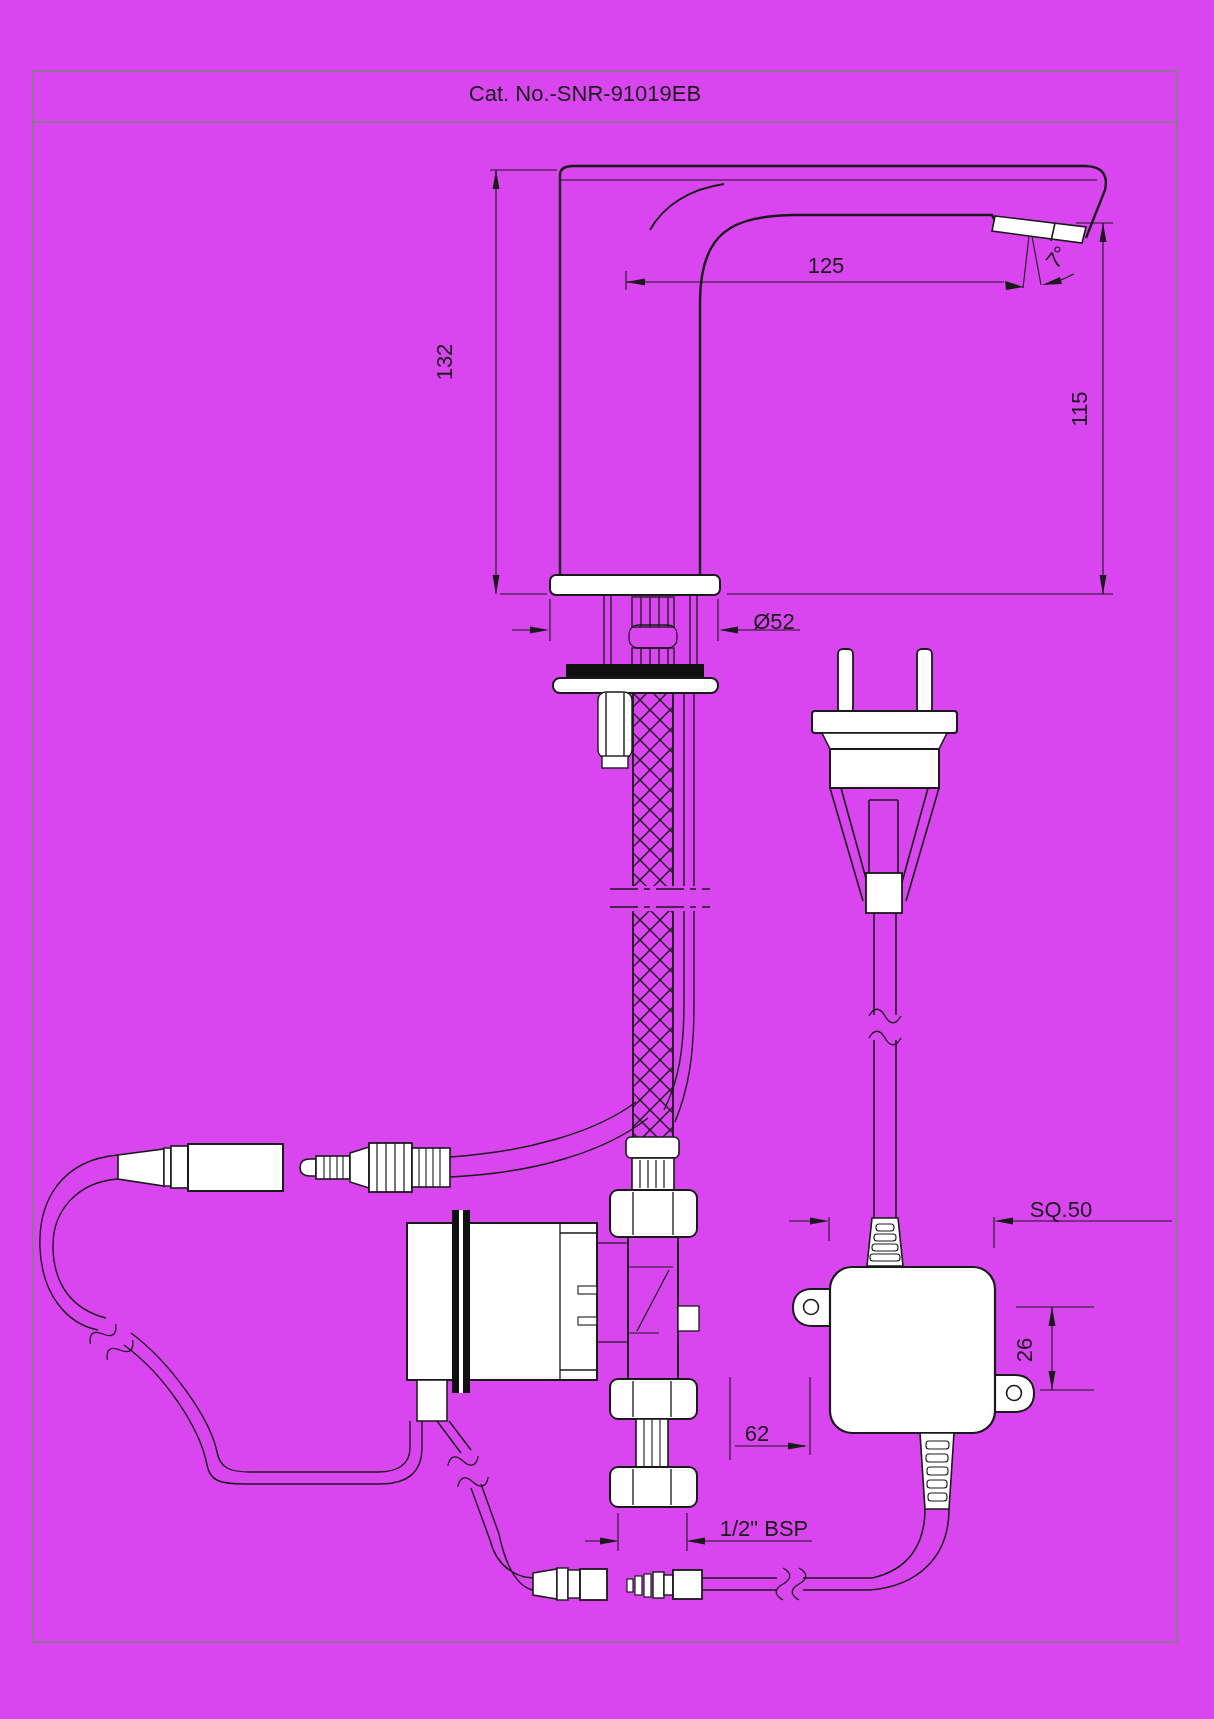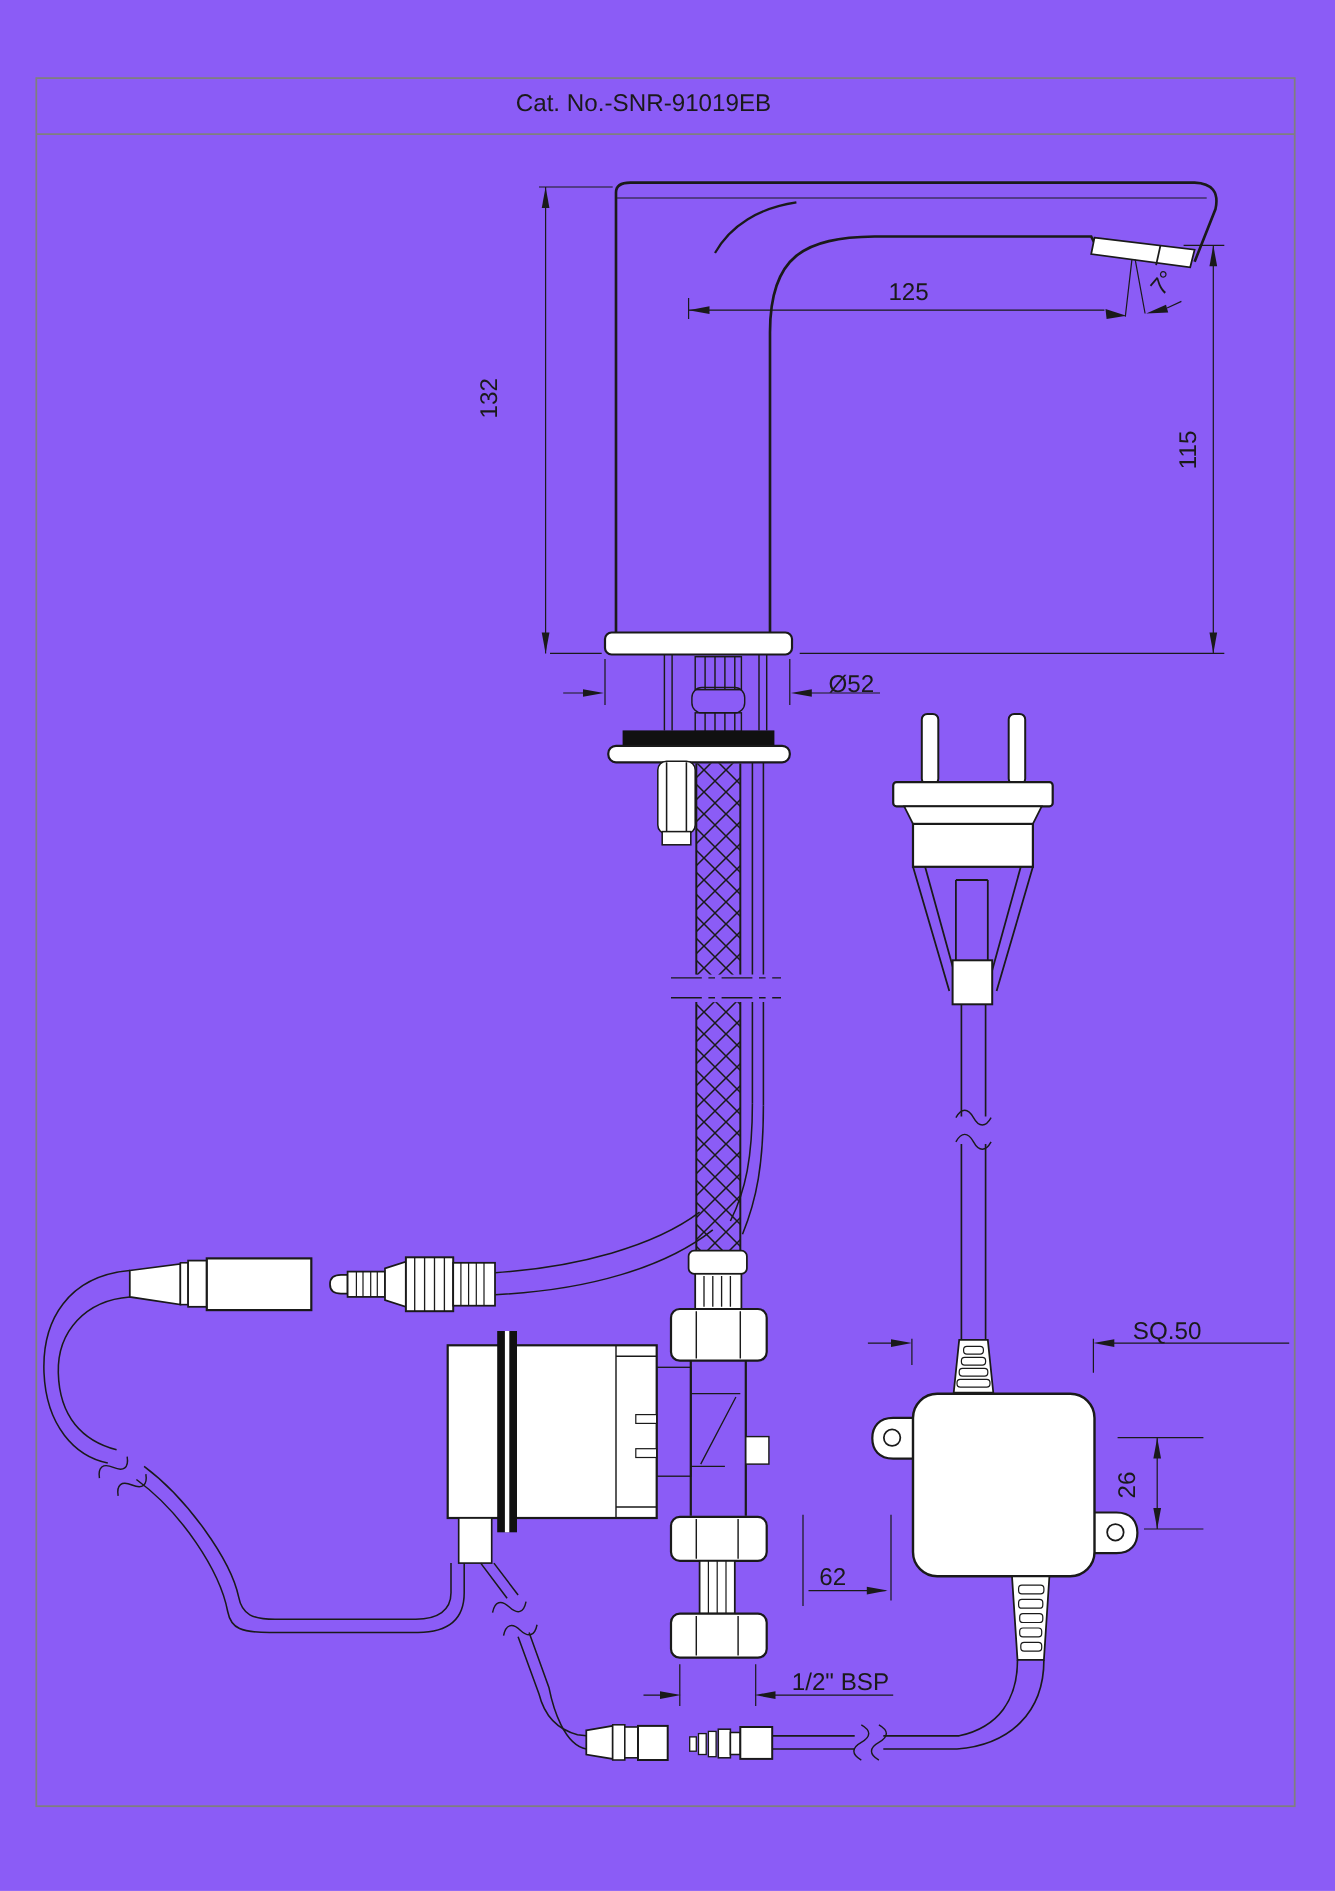--- a/index.html
+++ b/index.html
@@ -1,17 +1,17 @@
 <!DOCTYPE html>
 <html><head>
 <meta charset="utf-8">
 <style>
   html,body { margin:0; padding:0; background:#e8e8e8; }
   .sheet {
-    position:relative; width:1214px; height:1719px; background:#8b5cf6;
+    position:relative; width:1214px; height:1719px; background:#d946ef;
     font-family:"Liberation Sans", sans-serif; overflow:hidden;
   }
   svg { position:absolute; left:0; top:0; }
   text { fill:#1a1a1a; font-family:"Liberation Sans", sans-serif; }
   .t-dim { font-size:22px; }
   .t-title { font-size:22px; }
 </style>
 </head>
 <body>
 

